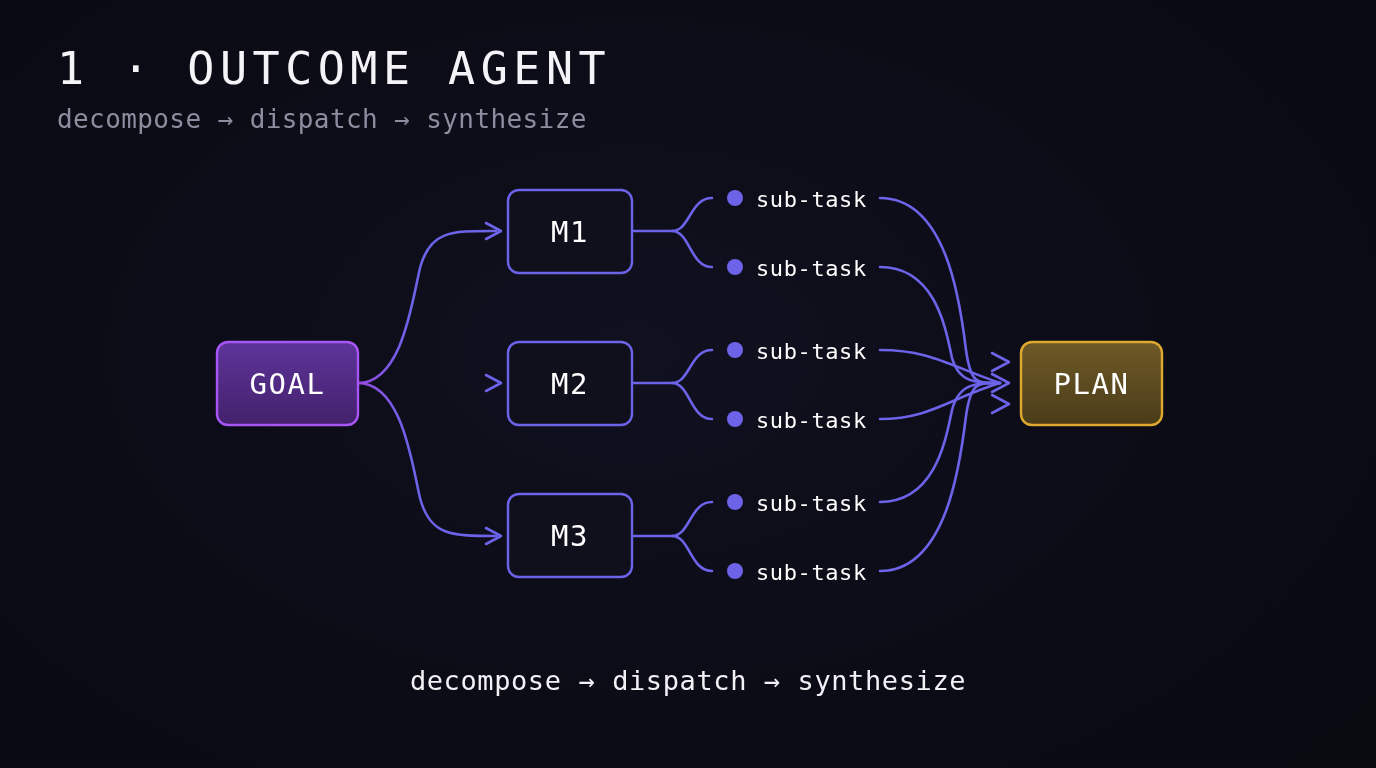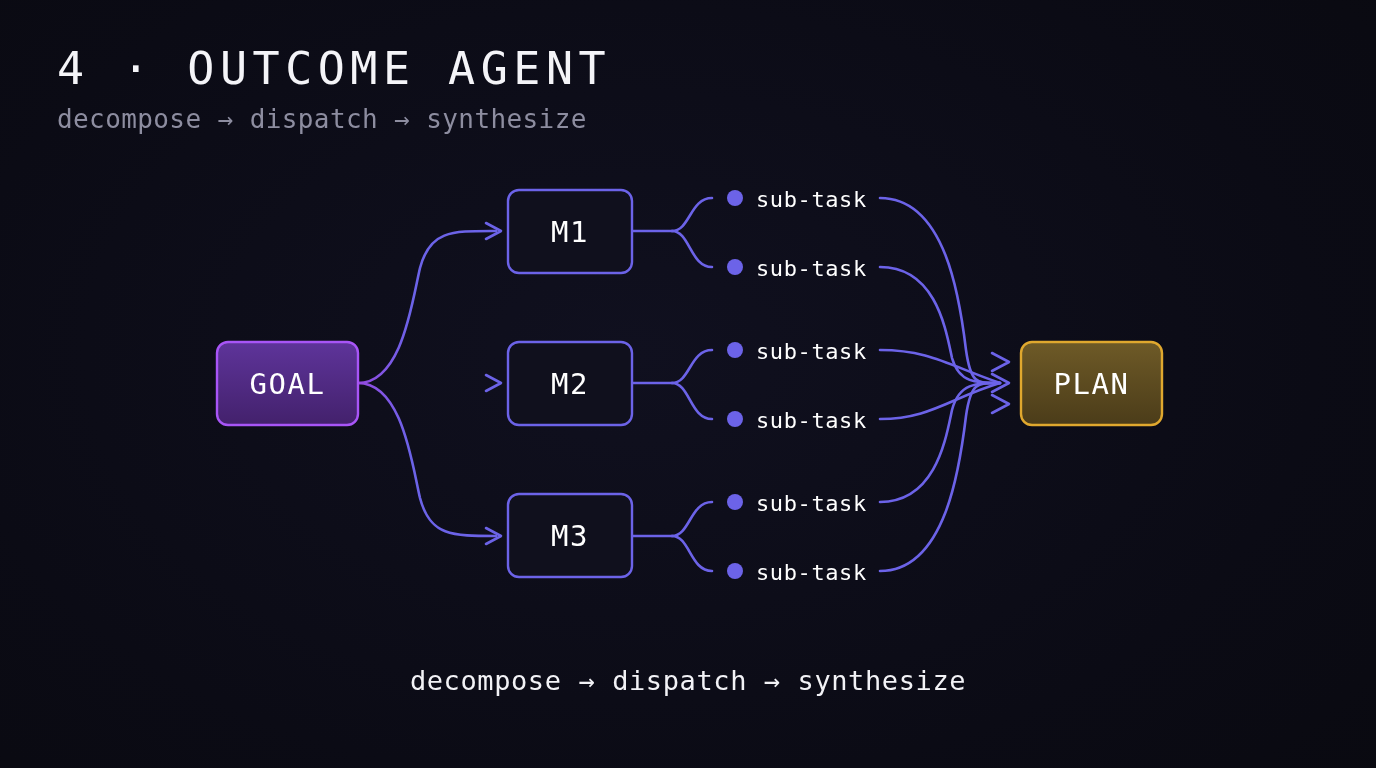--- a/index.html
+++ b/index.html
@@ -80,21 +80,21 @@
     letter-spacing: 0.6px;
     white-space: nowrap;
   }
 </style>
 </head>
 <body>
 
 <div id="stage">
 
   <div id="header">
-    <div id="title">4 · OUTCOME AGENT</div>
+    <div id="title">1 · OUTCOME AGENT</div>
     <div id="subtitle">decompose → dispatch → synthesize</div>
   </div>
 
   <svg id="diagram" viewBox="0 0 1376 768" xmlns="http://www.w3.org/2000/svg">
     <defs>
       <linearGradient id="gradGoal" x1="0" y1="0" x2="0" y2="1">
         <stop offset="0%" stop-color="#5e349a"></stop>
         <stop offset="100%" stop-color="#43216c"></stop>
       </linearGradient>
       <linearGradient id="gradPlan" x1="0" y1="0" x2="0" y2="1">

